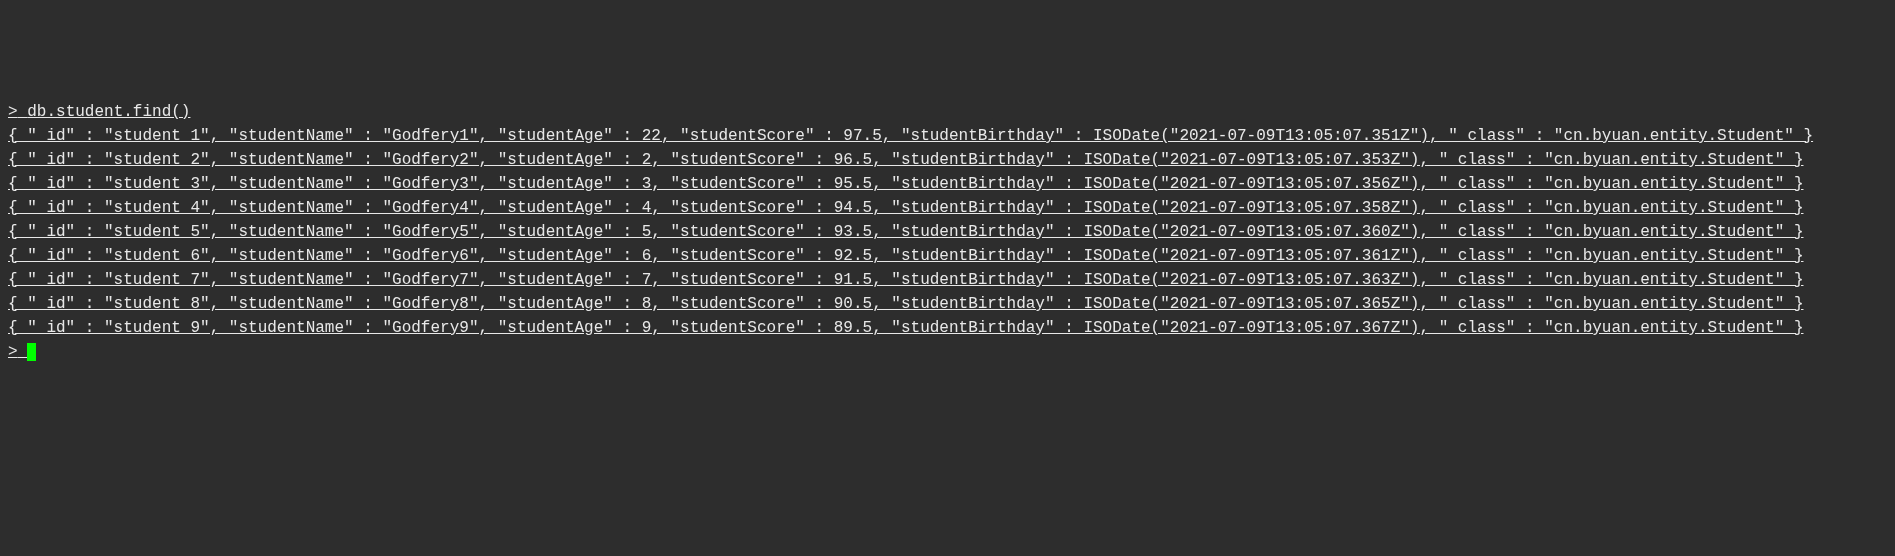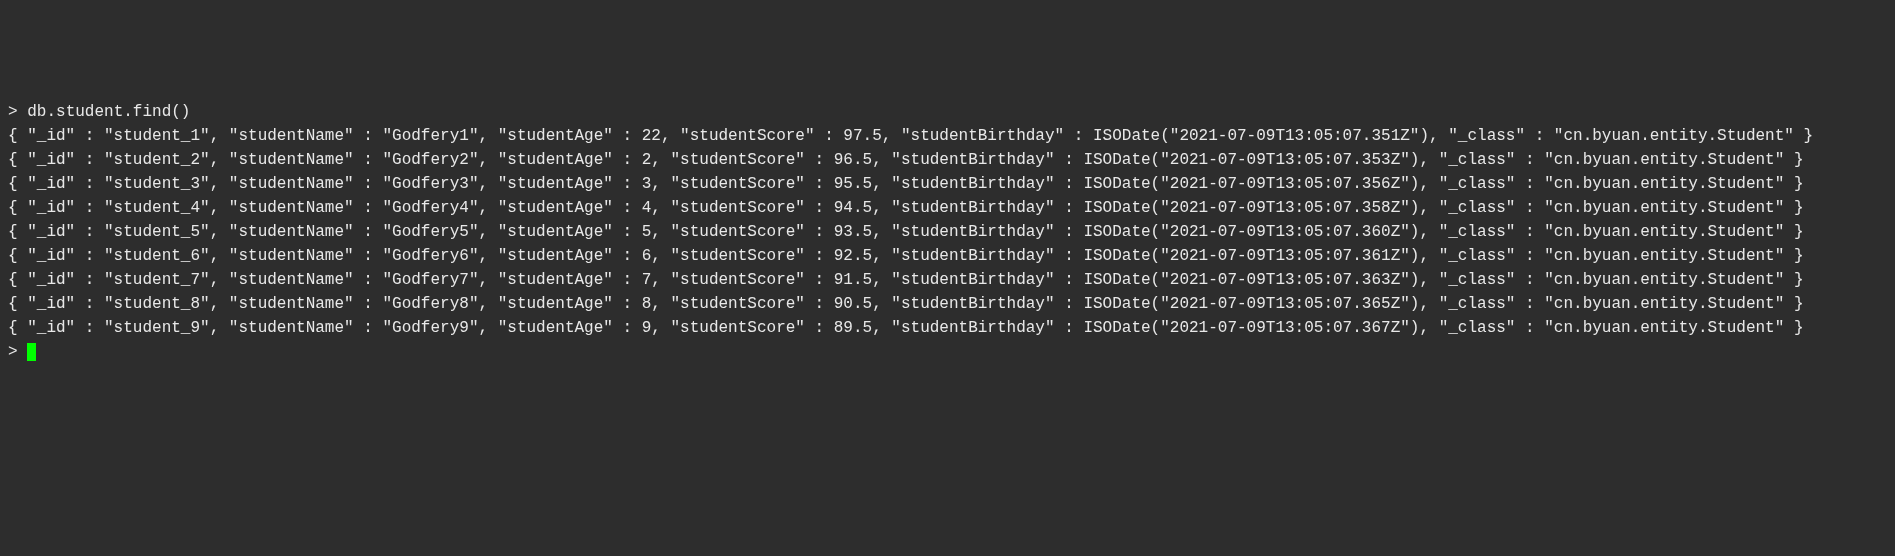--- a/index.html
+++ b/index.html
@@ -14,20 +14,21 @@
       font-size: 16px;
       line-height: 1.5;
       padding: 4px 8px;
       width: 1895px;
       min-height: 556px;
       white-space: pre-wrap;
       word-wrap: break-word;
     }
     .terminal {
       width: 100%;
+      text-decoration: underline;
     }
     .prompt-line {
       display: block;
     }
     .record {
       display: block;
     }
     .cursor {
       display: inline-block;
       width: 9px;

